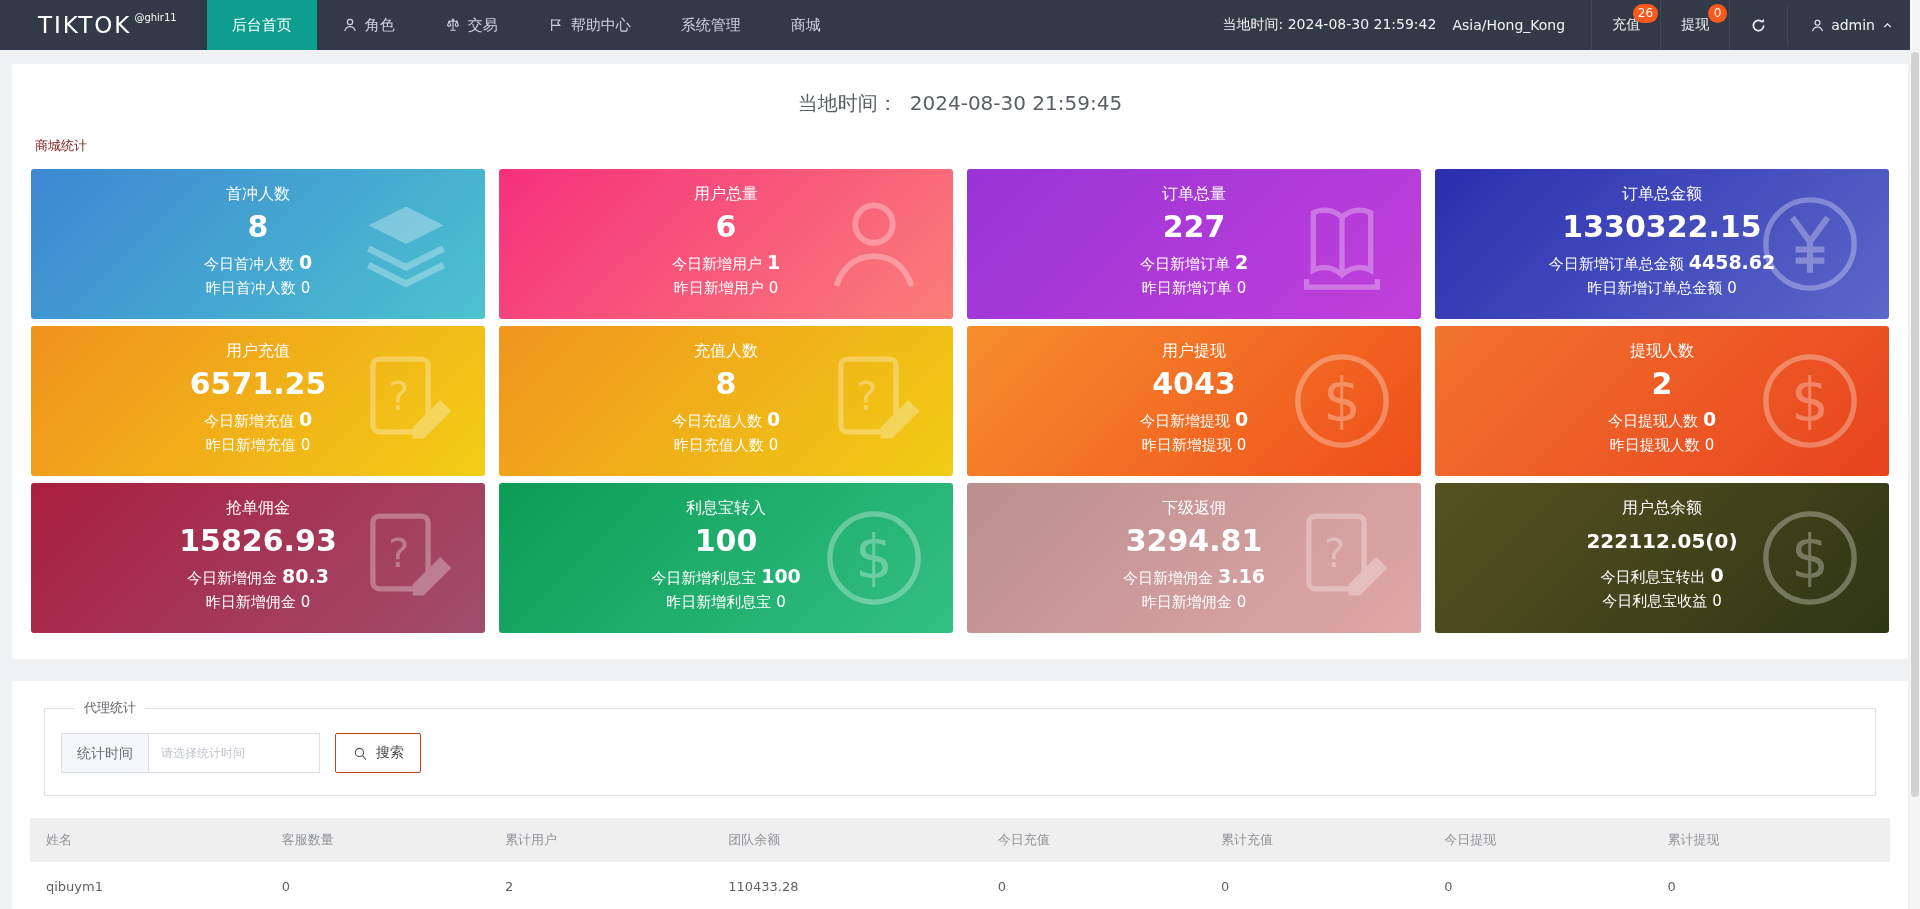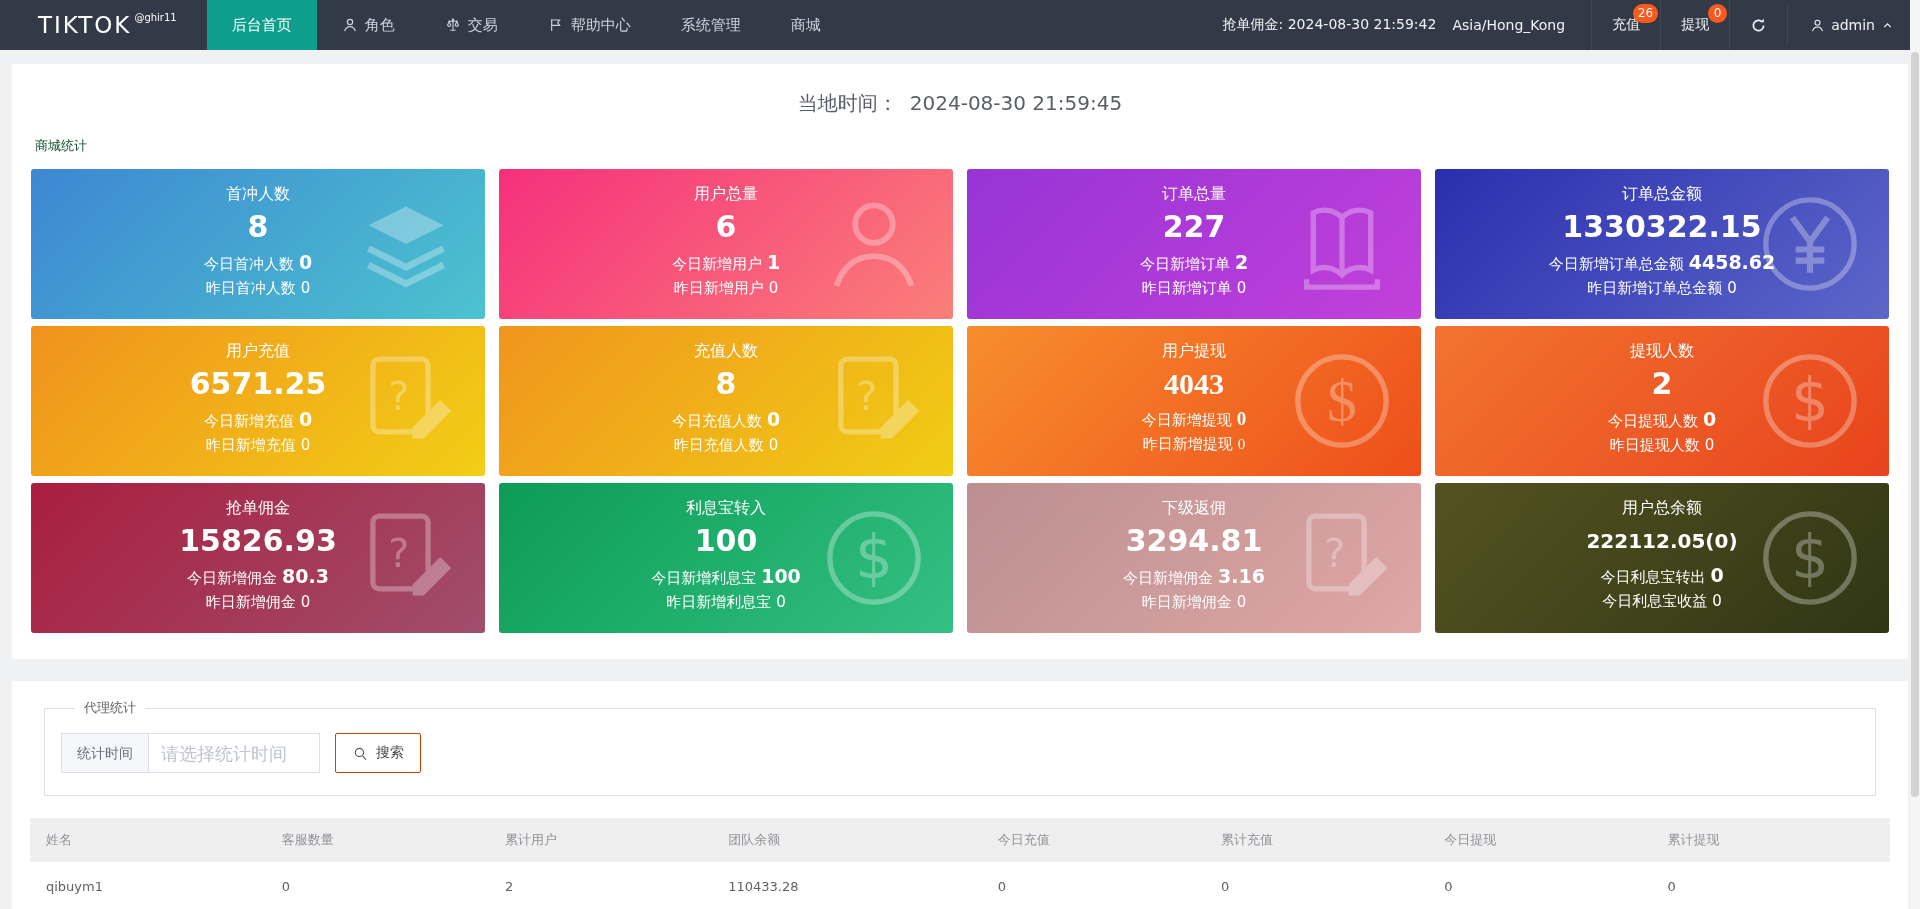--- a/index.html
+++ b/index.html
@@ -27,39 +27,39 @@
   .nav-refresh{ border-left:1px solid rgba(255,255,255,.07); }
   .nav-refresh svg{ width:17px; height:17px; }
   .nav-user{ display:flex; align-items:center; gap:6px; padding:0 26px 0 22px; cursor:pointer; border-left:1px solid rgba(255,255,255,.07); height:40px; }
   .nav-user svg{ width:15px; height:15px; }
   .chev svg{ width:13px; height:13px; }
   
   .panel{ background:#fff; margin:14px 12px 0; border-radius:2px; }
   .stats-panel{ padding:18px 19px 26px; }
   .time-line{ text-align:center; font-size:20px; color:#5a5e66; padding:8px 0 20px; }
   .time-line .tv{ margin-left:12px; }
-  .stats-title{ font-size:13px; color:#14532d; margin:0 0 14px 4px; }
+  .stats-title{ font-size:13px; color:#7f1d1d; margin:0 0 14px 4px; }
   .stats-grid{ display:grid; grid-template-columns:repeat(4,1fr); gap:7px 14px;text-align:center; }
   .stat-card{ position:relative; height:150px; border-radius:3px; color:#fff; padding:15px 20px 12px; overflow:hidden; }
   .card-title{ font-size:16px; margin-bottom:5px; }
   .card-value{ font-size:30px; font-weight:700; line-height:1.15; margin-bottom:6px; }
   .card-value.small{ font-size:20px; line-height:1.7; }
   .card-line{ font-size:15px; margin-top:5px; }
   .card-line b{ font-size:19px; margin-left:5px; }
   .card-line .v2{ font-size:15px; margin-left:5px; }
   .card-icon{ position:absolute; right:26px; top:50%; transform:translateY(-50%); width:106px; height:106px; opacity:.30; }
   .card-icon svg{ width:100%; height:100%; }
   
   .agent-panel{ padding:16px 18px 28px; margin-top:22px; }
   fieldset{ border:1px solid #e2e2e2; margin:2px 14px 22px; padding:16px 16px 22px; }
   legend{ font-size:13px; color:#606266; padding:0 9px; margin-left:14px; }
   .form-row{ display:flex; align-items:flex-end; }
   .input-group{ display:flex; }
   .addon{ background:#f5f7fa; border:1px solid #dcdfe6; border-right:none; padding:0 15px; height:40px; line-height:38px; font-size:14px; color:#6b6f76; white-space:nowrap; }
-  .input-group input{ border:1px solid #dcdfe6; width:172px; height:40px; padding:0 12px; font-size:18px; color:#606266; outline:none; font-family:inherit; }
+  .input-group input{ border:1px solid #dcdfe6; width:172px; height:40px; padding:0 12px; font-size:12px; color:#606266; outline:none; font-family:inherit; }
   .input-group input::placeholder{ color:#c0c4cc; }
   .search-btn{ margin-left:15px; display:inline-flex; align-items:center; gap:7px; border:1px solid #c2410c; background:#fff; height:40px; padding:0 16px; font-size:14px; color:#4a4a4a; border-radius:2px; cursor:pointer; font-family:inherit; }
   .search-btn svg{ width:17px; height:17px; color:#555; }
   table{ width:100%; border-collapse:collapse; font-size:13px; }
   thead th{ background:#efefef; color:#8f9399; font-weight:400; text-align:left; padding:13px 10px; }
   tbody td{ padding:17px 10px; color:#606266; border-bottom:1px solid #ebeef5; background:#fff; }
   th:first-child, td:first-child{ padding-left:16px; width:13%; }
   th:nth-child(4), td:nth-child(4){ width:14.5%; }
   th:nth-child(2), td:nth-child(2), th:nth-child(3), td:nth-child(3),
   th:nth-child(5), td:nth-child(5), th:nth-child(6), td:nth-child(6),
@@ -110,21 +110,21 @@
       </div>
       <div class="nav-item">
         <span>系统管理</span>
       </div>
       <div class="nav-item">
         <span>商城</span>
       </div>
     </div>
   <div class="nav-spacer"></div>
   <div class="nav-right">
-    <span class="nav-time"><span>抢单佣金:</span> <span>2024-08-30 21:59:42</span></span>
+    <span class="nav-time"><span>当地时间:</span> <span>2024-08-30 21:59:42</span></span>
     <span class="nav-tz">Asia/Hong_Kong</span>
     <span class="nav-link">
       <span>充值</span>
       <span class="badge">26</span>
     </span>
     <span class="nav-link">
       <span>提现</span>
       <span class="badge">0</span>
     </span>
     <span class="nav-link nav-refresh">
@@ -216,21 +216,21 @@
           <div class="card-title">充值人数</div>
           <div class="card-value">8</div>
           <div class="card-line"><span>今日充值人数</span><b>0</b></div>
           <div class="card-line"><span>昨日充值人数</span><span class="v2">0</span></div>
           <span class="card-icon"><svg viewBox="0 0 48 48" fill="none" stroke="currentColor" stroke-width="2.4">
               <rect x="9" y="5" width="25" height="33" rx="3"></rect>
               <text x="16" y="28" font-size="18" fill="currentColor" stroke="none">?</text>
               <path d="M27 36l12.5-12.5 5 5L32 41h-5z" fill="currentColor" stroke="none"></path>
             </svg></span>
         </article>
-        <article class="stat-card" style="background: linear-gradient(135deg, rgb(247, 142, 45), rgb(238, 78, 27)); font-family: Liberation Serif, serif;">
+        <article class="stat-card" style="background: linear-gradient(135deg, rgb(247, 142, 45), rgb(238, 78, 27));">
           <div class="card-title">用户提现</div>
           <div class="card-value">4043</div>
           <div class="card-line"><span>今日新增提现</span><b>0</b></div>
           <div class="card-line"><span>昨日新增提现</span><span class="v2">0</span></div>
           <span class="card-icon"><svg viewBox="0 0 48 48" fill="none" stroke="currentColor" stroke-width="2.4">
               <circle cx="24" cy="24" r="20"></circle>
               <text x="24" y="33" text-anchor="middle" font-size="27" fill="currentColor" stroke="none">$</text>
             </svg></span>
         </article>
         <article class="stat-card" style="background: linear-gradient(135deg, rgb(242, 116, 47), rgb(232, 67, 29));">

